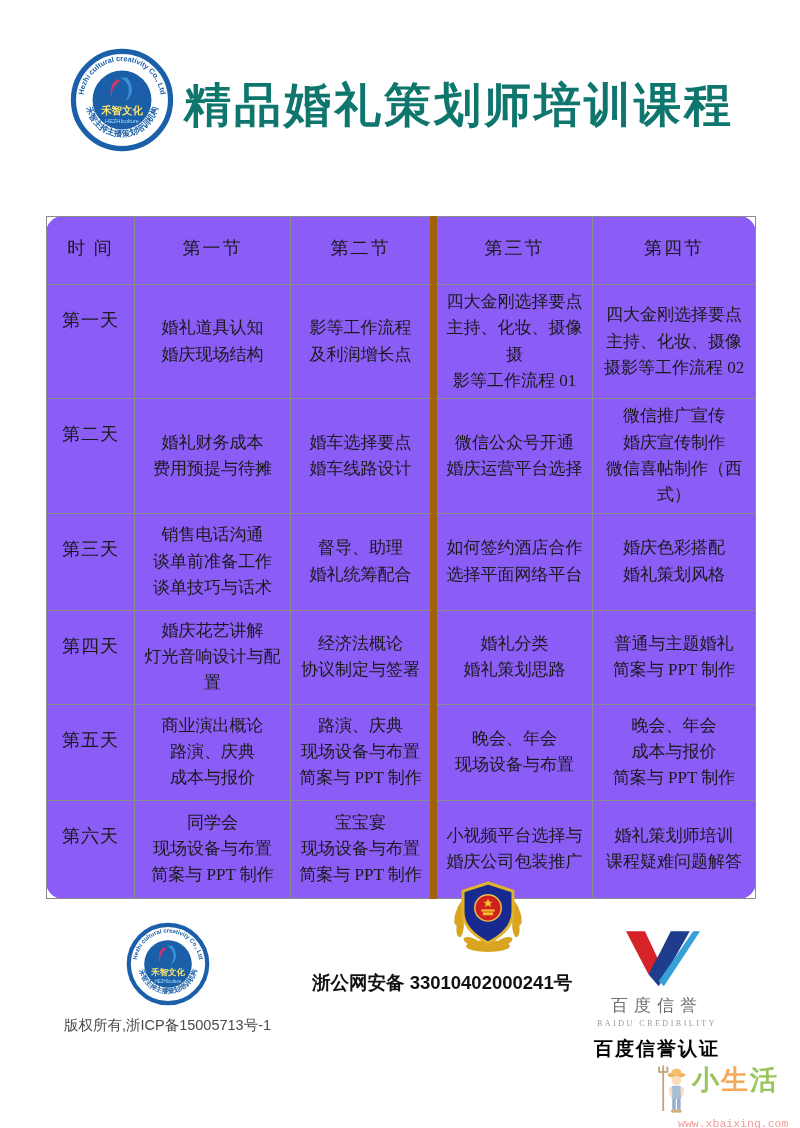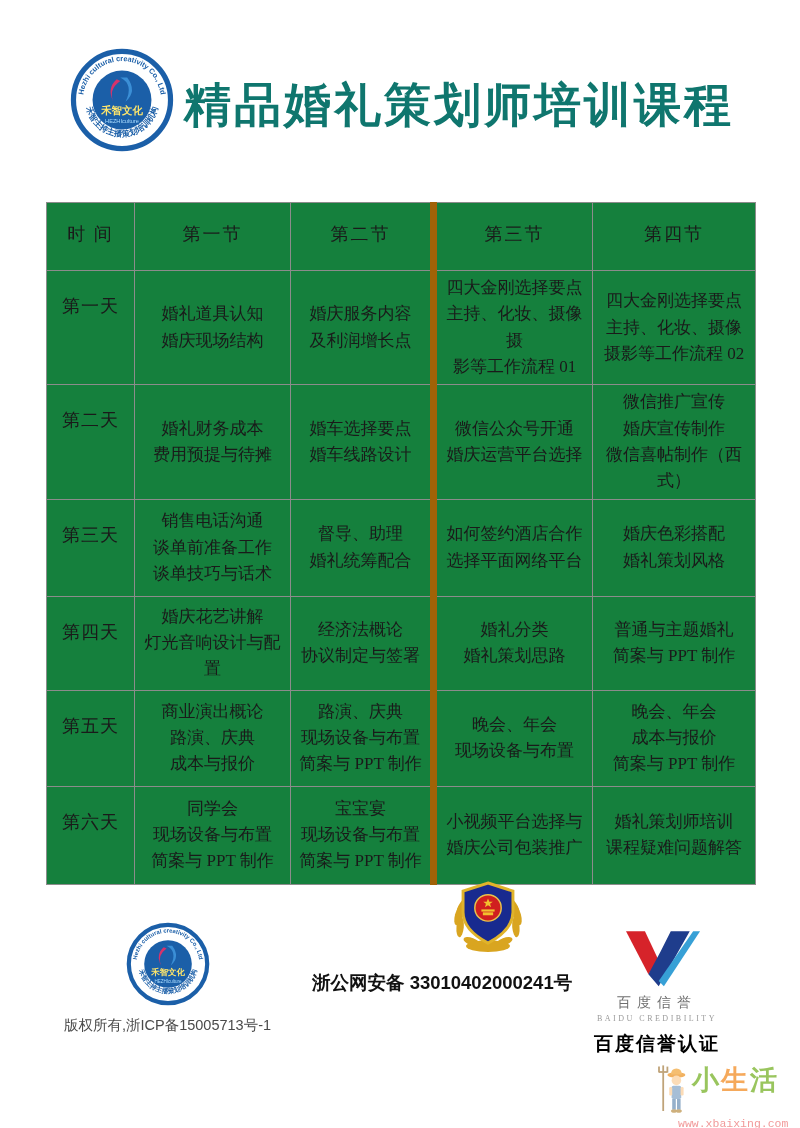--- a/index.html
+++ b/index.html
@@ -24,25 +24,26 @@
     font-weight: 700;
     letter-spacing: 3px;
     color: #0f766e;
     white-space: nowrap;
   }
 
   
   table.course {
     position: absolute;
     left: 46px;
-    top: 202px;
+    top: 216px;
     width: 709px;
     border-collapse: collapse;
     table-layout: fixed;
-    background: #15803d;
+    background: #8b5cf6;
+    border-radius: 17px;
   }
   table.course td {
     border: 1px solid #8c8c8c;
     text-align: center;
     vertical-align: middle;
     font-size: 17px;
     line-height: 1.55;
     white-space: pre-line;
     padding: 4px 6px;
   }
@@ -82,21 +83,21 @@
   .police-text {
     margin-top: 8px;
     font-family: "Liberation Sans", sans-serif;
     font-size: 18.5px;
     font-weight: 700;
     color: #111;
     white-space: nowrap;
   }
   .baidu-cn {
     font-family: "Liberation Sans", sans-serif;
-    font-size: 14px;
+    font-size: 17px;
     color: #6f6f6f;
     letter-spacing: 6px;
     margin-top: 2px;
   }
   .baidu-en {
     font-family: Liberation Serif, serif;
     font-size: 8px;
     color: #9a9a9a;
     letter-spacing: 2.5px;
     margin-top: 2px;
@@ -180,21 +181,21 @@
       <td>时  间</td>
       <td>第一节</td>
       <td>第二节</td>
       <td class="c4">第三节</td>
       <td>第四节</td>
     </tr>
     <tr class="r0">
       <td class="day">第一天</td>
       <td class="cell">婚礼道具认知
 婚庆现场结构</td>
-      <td class="cell">婚庆服务内容
+      <td class="cell">影等工作流程
 及利润增长点</td>
       <td class="cell c4">四大金刚选择要点
 主持、化妆、摄像摄
 影等工作流程 01</td>
       <td class="cell">四大金刚选择要点
 主持、化妆、摄像
 摄影等工作流程 02</td>
     </tr>
     <tr class="r1">
       <td class="day">第二天</td>

